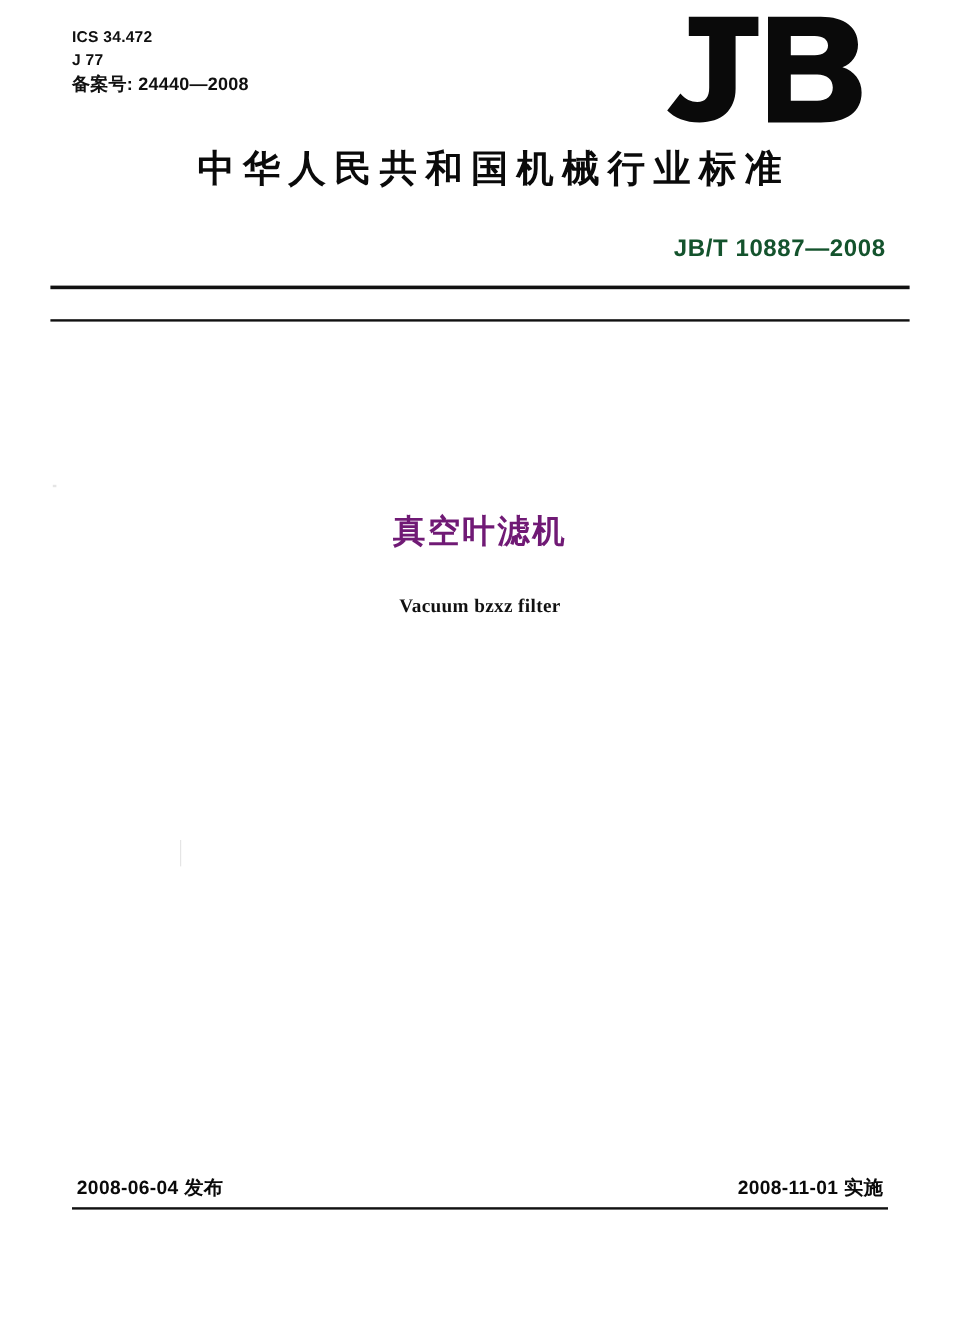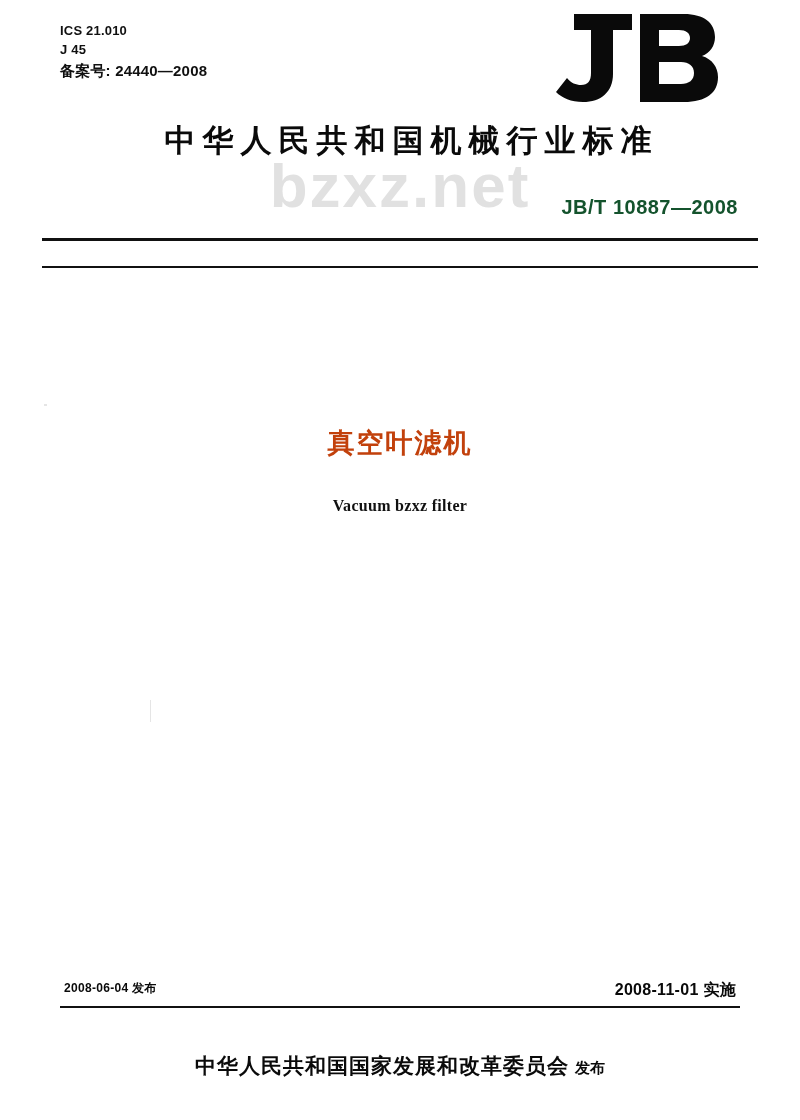--- a/index.html
+++ b/index.html
@@ -115,21 +115,21 @@
   
   .doc-title-cn {
     position: absolute;
     left: 0; right: 0;
     top: 425px;
     text-align: center;
     font-family: "DejaVu Sans", sans-serif;
     font-weight: 700;
     font-size: 27px;
     letter-spacing: 2px;
-    color: #c2410c;
+    color: #701a75;
   }
   .doc-title-en {
     position: absolute;
     left: 0; right: 0;
     top: 497px;
     text-align: center;
     font-family: "Liberation Serif", serif;
     font-weight: 700;
     font-size: 16px;
     letter-spacing: 0.3px;
@@ -144,21 +144,21 @@
     top: 1006px;
     height: 2px;
     background: #111;
   }
   .issue-date {
     position: absolute;
     left: 64px;
     top: 980px;
     font-family: "Liberation Sans", sans-serif;
     font-weight: 700;
-    font-size: 12px;
+    font-size: 16px;
     color: #0a0a0a;
     letter-spacing: 0.3px;
   }
   .impl-date {
     position: absolute;
     right: 64px;
     top: 980px;
     font-family: "Liberation Sans", sans-serif;
     font-weight: 700;
     font-size: 16px;
@@ -188,53 +188,49 @@
     position: absolute;
     background: rgba(0,0,0,0.10);
   }
 </style>
 </head>
 <body>
 
 <div class="page">
 
   <div class="meta">
-    <div class="ics">ICS 21.010</div>
-    <div class="cls">J 45</div>
+    <div class="ics">ICS 34.472</div>
+    <div class="cls">J 77</div>
     <div class="rec">备案号: 24440—2008</div>
   </div>
 
   <div class="logo">
     <svg width="170" height="100" viewBox="0 0 170 100" xmlns="http://www.w3.org/2000/svg">
       <g fill="#0a0a0a">
 
         <path d="M22 6 h58 v16 h-19 v44 c0 18 -12 28 -30 28 c-12 0 -21 -4 -27 -10 l11 -14 c4 5 9 7 14 7 c7 0 10 -4 10 -12 V22 H22 Z"></path>
 
         <path d="M88 6 h44 c20 0 31 9 31 23 c0 9 -5 16 -13 19 c10 3 16 11 16 21 c0 16 -12 25 -34 25 H88 Z
                  M107 22 v16 h20 c7 0 11 -3 11 -8 c0 -5 -4 -8 -11 -8 Z
                  M107 54 v22 h22 c8 0 13 -4 13 -11 c0 -7 -5 -11 -13 -11 Z" fill-rule="evenodd"></path>
       </g>
     </svg>
   </div>
 
   <div class="std-title">中华人民共和国机械行业标准</div>
 
-  <div class="watermark">bzxz.net</div>
 
   <div class="std-number">JB/T 10887—2008</div>
 
   <div class="rule-thick"></div>
   <div class="rule-thin"></div>
 
   <div class="doc-title-cn">真空叶滤机</div>
   <div class="doc-title-en">Vacuum bzxz filter</div>
 
   <div class="speckle" style="left:150px; top:700px; width:1px; height:22px;"></div>
   <div class="speckle" style="left:44px; top:404px; width:3px; height:2px;"></div>
 
   <div class="issue-date">2008-06-04 发布</div>
   <div class="impl-date">2008-11-01 实施</div>
   <div class="footer-rule"></div>
-  <div class="issuer">
-    <span>中华人民共和国国家发展和改革委员会</span><span class="issuer-suffix">发布</span>
-  </div>
 
 </div>
 
 </body></html>

